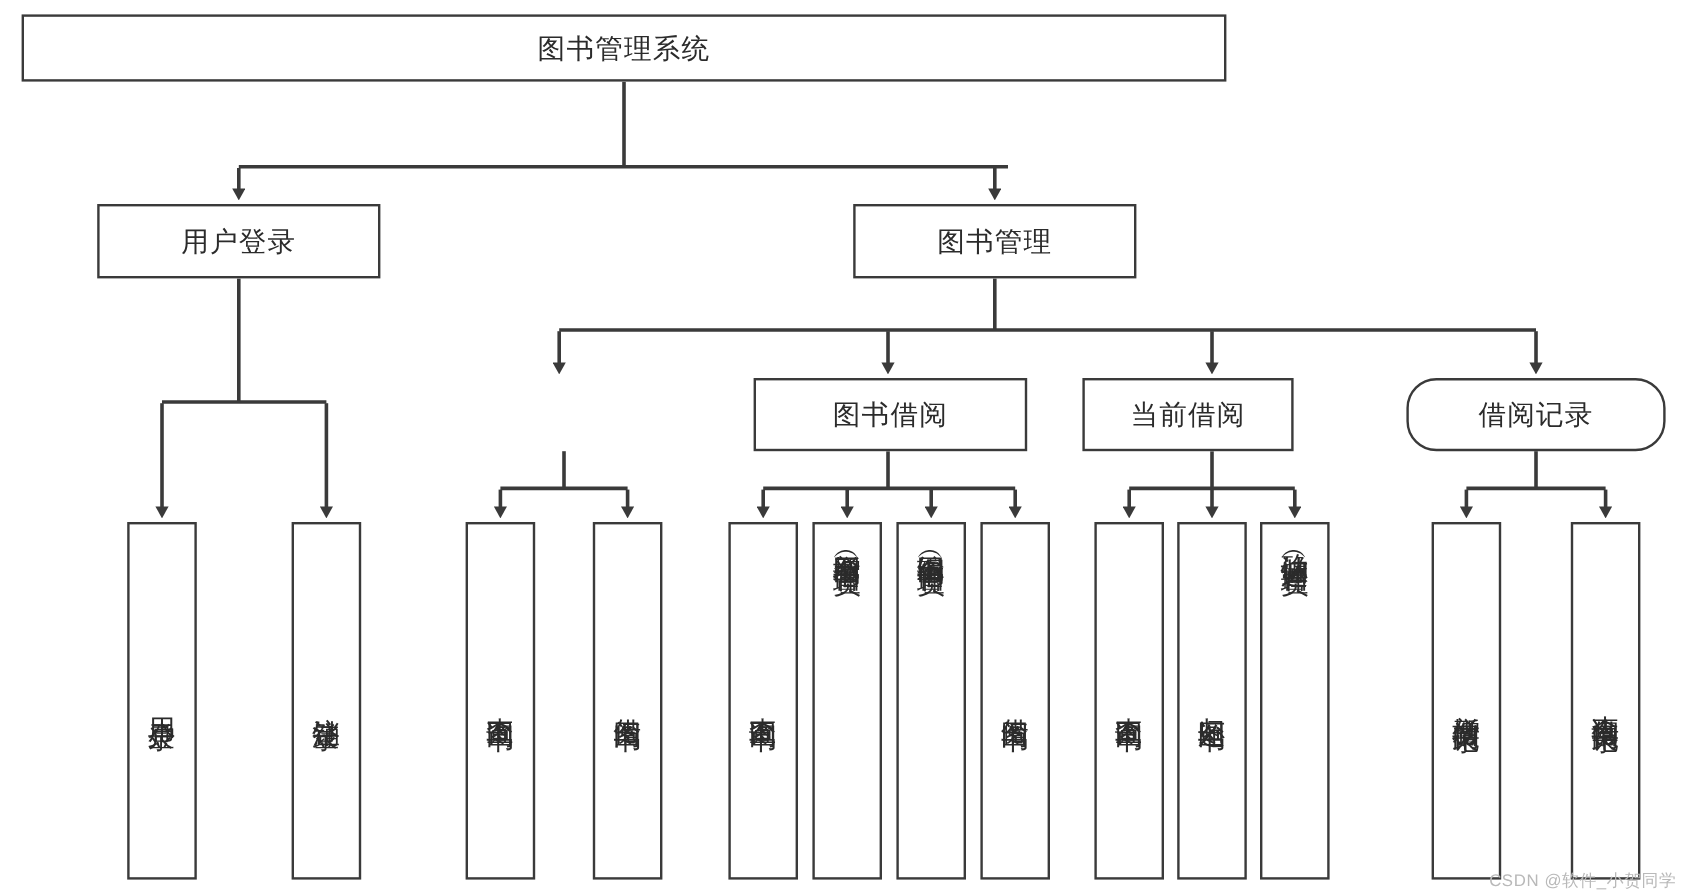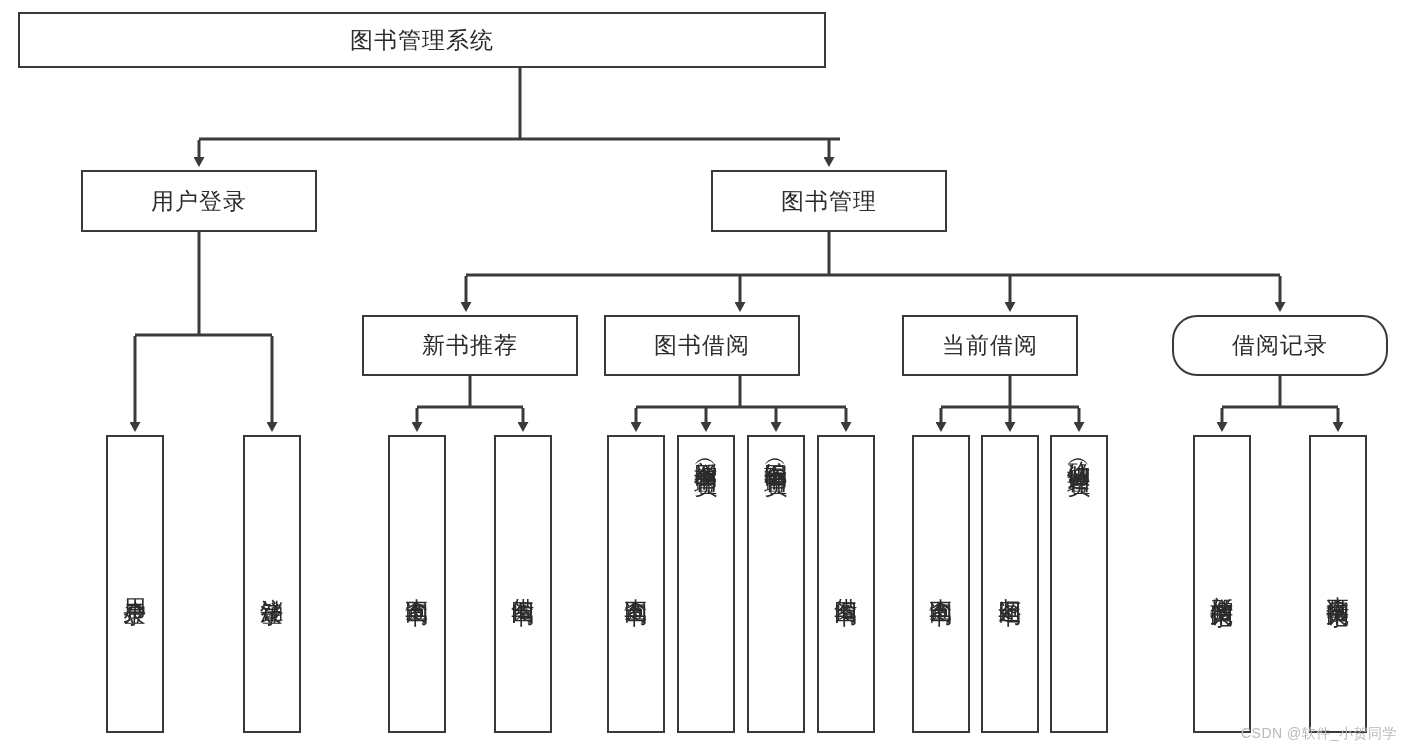--- a/index.html
+++ b/index.html
@@ -113,37 +113,34 @@
       <path d="M1010,408 L1010,423" marker-end="url(#arw)"></path>
       <path d="M1079,408 L1079,423" marker-end="url(#arw)"></path>
 
       <path d="M1280,376 L1280,407"></path>
       <path d="M1222,407 L1338,407"></path>
       <path d="M1222,408 L1222,423" marker-end="url(#arw)"></path>
       <path d="M1338,408 L1338,423" marker-end="url(#arw)"></path>
     </g>
   </svg>
 
-  <div class="node h" style="left:18px; top:12px; width:808px; height:56px;">
+  <div class="node h" style="left:18px; top:12px; width:1004px; height:56px;">
     <span>图书管理系统</span>
   </div>
 
   <div class="node h" style="left:81px; top:170px; width:236px; height:62px;">
     <span>用户登录</span>
   </div>
 
   <div class="node h" style="left:711px; top:170px; width:236px; height:62px;">
     <span>图书管理</span>
   </div>
 
-  <div class="node h" style="left:362px; top:315px; width:216px; height:61px;">
-    <span>新书推荐</span>
-  </div>
 
-  <div class="node h" style="left:604px; top:315px; width:196px; height:61px;">
+  <div class="node h" style="left:628px; top:315px; width:228px; height:61px;">
     <span>图书借阅</span>
   </div>
 
   <div class="node h" style="left:902px; top:315px; width:176px; height:61px;">
     <span>当前借阅</span>
   </div>
 
   <div class="node h" style="left:1172px; top:315px; width:216px; height:61px;border-radius:25px;">
     <span>借阅记录</span>
   </div>

